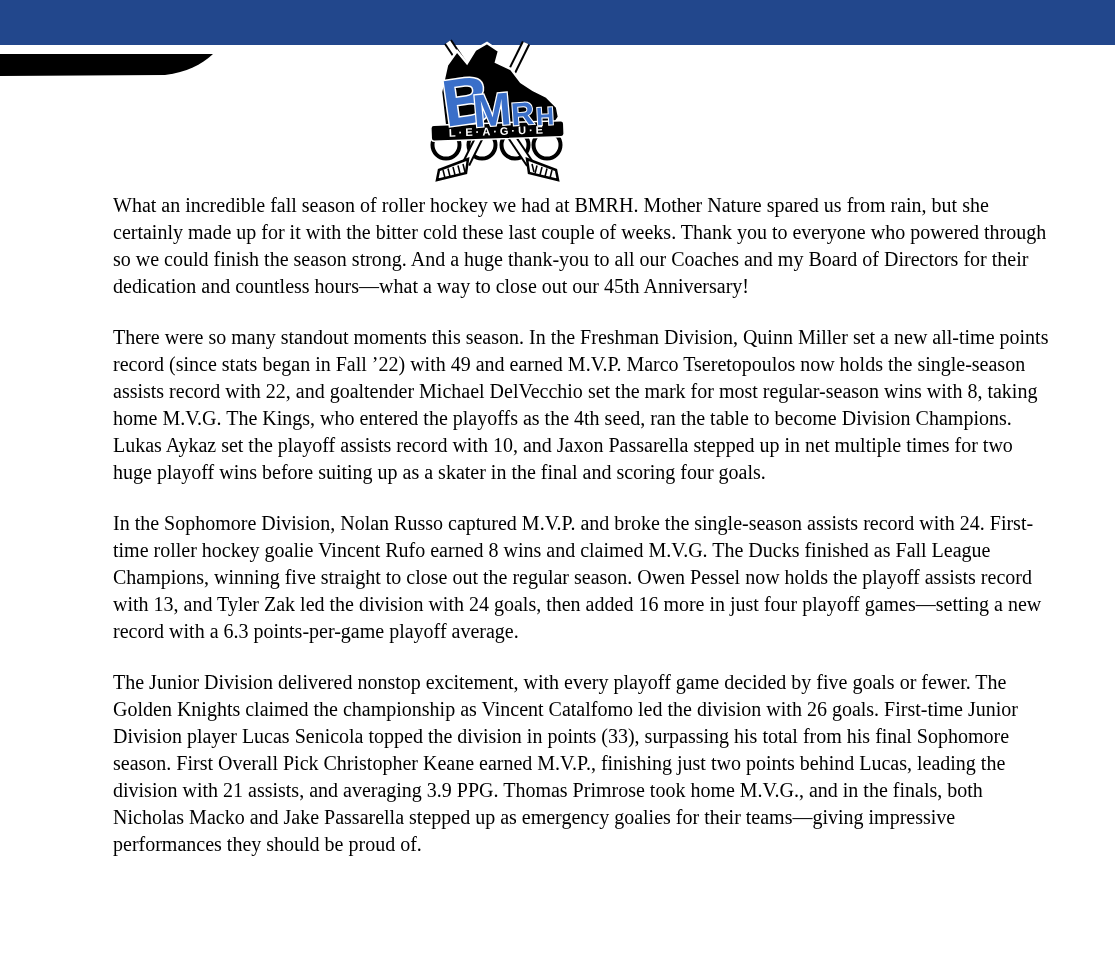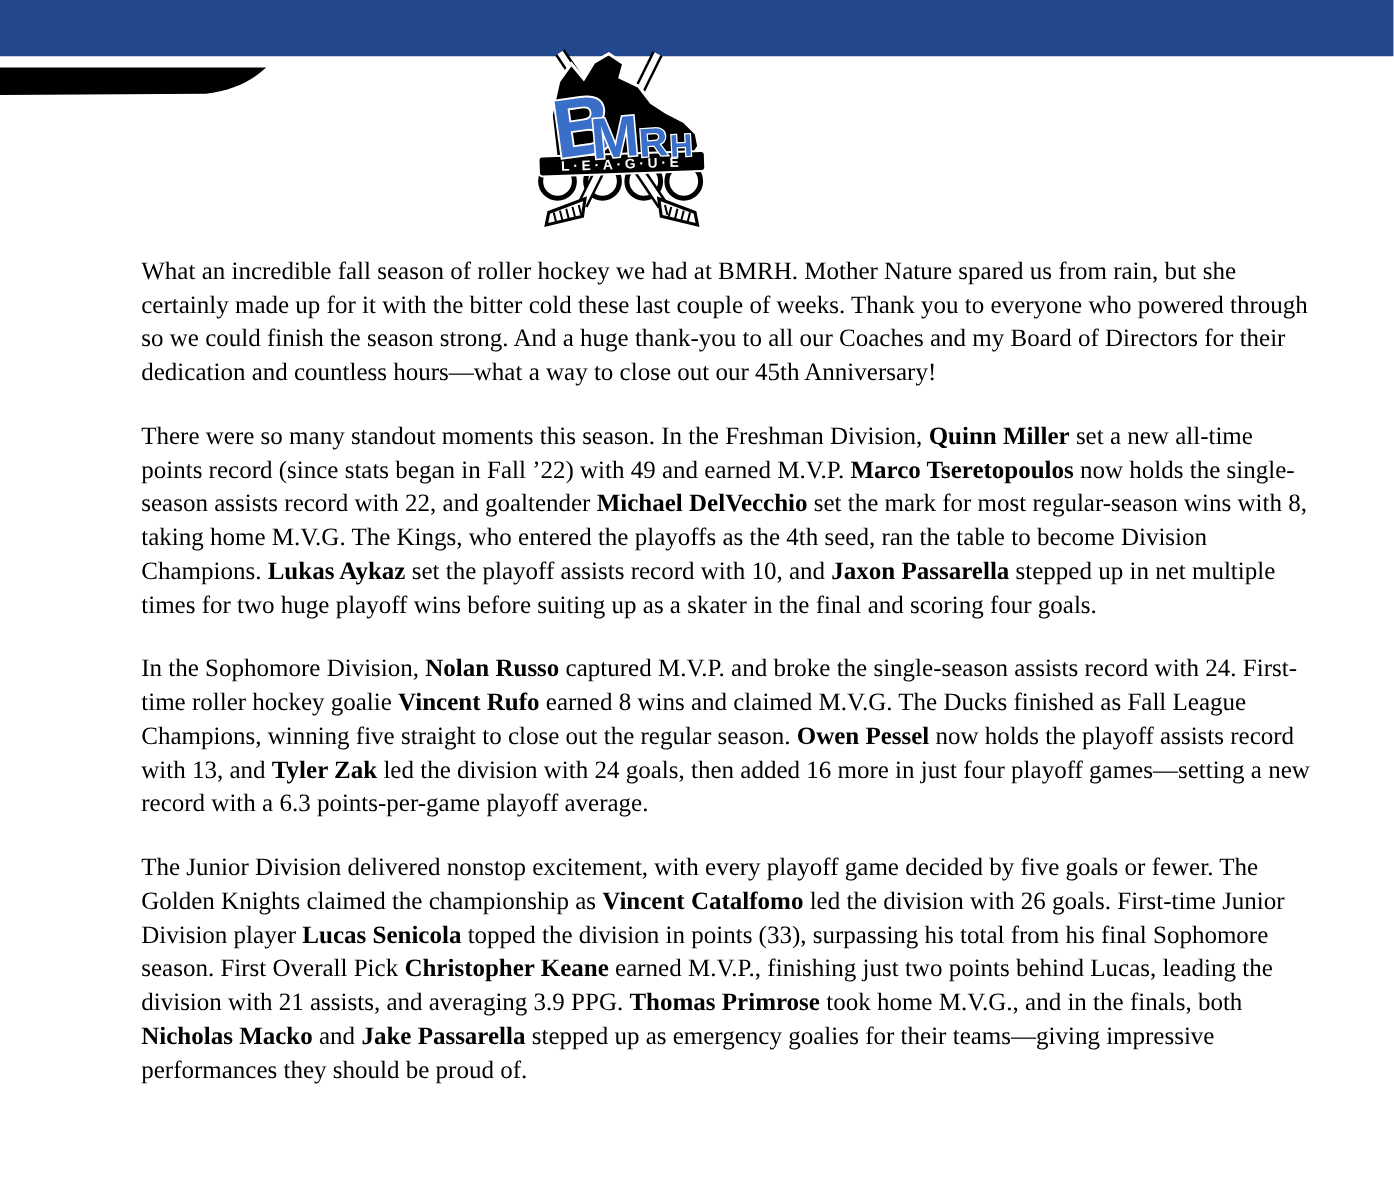--- a/index.html
+++ b/index.html
@@ -23,29 +23,29 @@
     top: 53px; left: 0;
     width: 214px; height: 25px;
   }
   .logo-wrap {
     position: absolute;
     left: 427px; top: 37px;
     width: 141px; height: 150px;
   }
   .article {
     position: absolute;
-    left: 113px; top: 204px;
+    left: 113px; top: 192px;
     width: 936px;
     font-size: 20px;
     line-height: 27px;
     color: #000000;
     text-align: left;
   }
   .article p { margin: 0 0 24px 0; }
-  .article b { font-weight: bold; }
+  .article b { font-weight: normal; }
 </style>
 </head>
 <body>
 
 <div id="page">
 
   <div class="header-bar"></div>
 
   <div class="swoosh-wrap">
     <svg width="214" height="25" viewBox="0 0 214 25">

